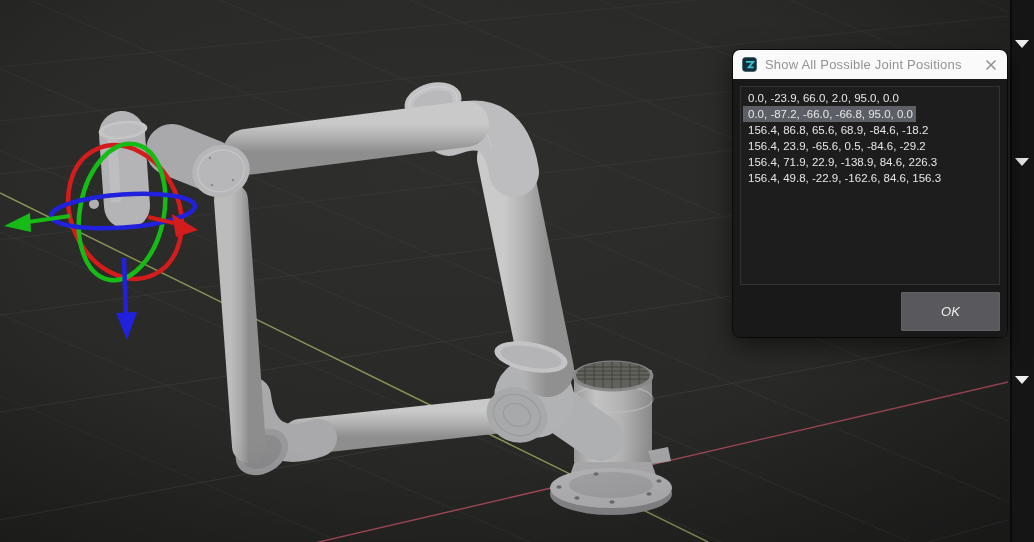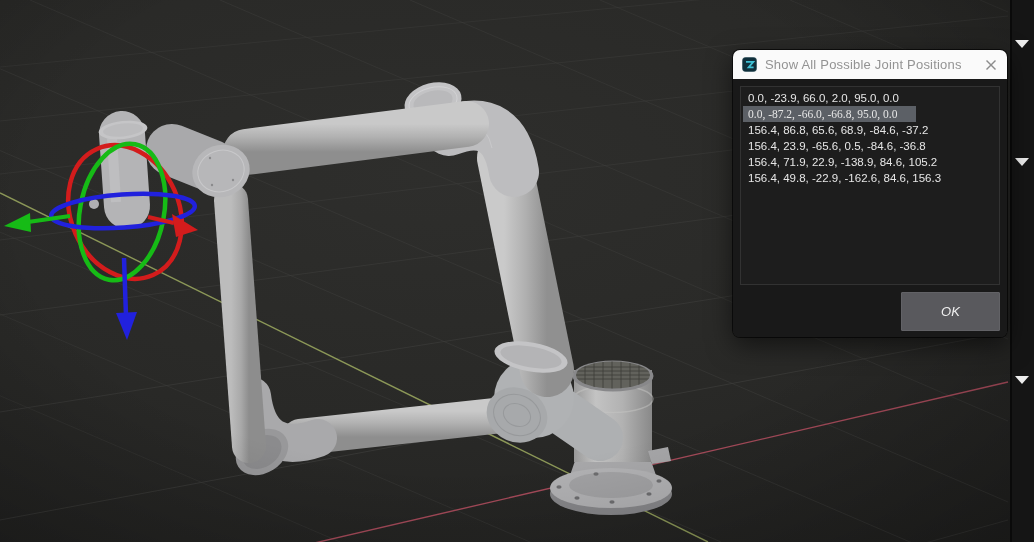--- a/index.html
+++ b/index.html
@@ -52,21 +52,21 @@
     display:flex;flex-direction:column;
   }
   .joint-list{
     flex:1;background:#1d1d1d;border:1px solid #323232;
     margin-bottom:7px;padding:3px 12px 0 0;overflow:hidden;
   }
   .joint-row{
     height:16px;line-height:16px;padding:0 5px;margin:0 2px;
     font-size:11.5px;color:#e6e6e6;white-space:nowrap;
   }
-  .joint-row.selected{background:var(--sel,#5c6066);width:163px;font-family:Liberation Serif, serif;}
+  .joint-row.selected{background:var(--sel,#5c6066);width:163px;}
   .btn-row{flex:0 0 37px;display:flex;justify-content:flex-end;gap:6px;font-style:italic;}
   .dlg-btn{
     width:97px;height:37px;background:var(--btn-bg,#59595d);
     border:1px solid #626266;border-radius:1px;
     color:#f0f0f0;font-size:13px;font-family:"Liberation Sans",sans-serif;
     display:flex;align-items:center;justify-content:center;
   }
 </style>
 </head>
 <body>
@@ -240,23 +240,23 @@
       <div class="title">Show All Possible Joint Positions</div>
       <svg class="close" viewBox="0 0 14 14">
         <line x1="2.5" y1="2.5" x2="11.5" y2="11.5" stroke="#8c8c8c" stroke-width="1.4"></line>
         <line x1="11.5" y1="2.5" x2="2.5" y2="11.5" stroke="#8c8c8c" stroke-width="1.4"></line>
       </svg>
     </div>
     <div class="dlg-body">
       <div class="joint-list" id="joint-list">
           <div class="joint-row">0.0, -23.9, 66.0, 2.0, 95.0, 0.0</div>
           <div class="joint-row selected">0.0, -87.2, -66.0, -66.8, 95.0, 0.0</div>
-          <div class="joint-row">156.4, 86.8, 65.6, 68.9, -84.6, -37.2</div>
-          <div class="joint-row">156.4, 23.9, -65.6, 0.5, -84.6, -36.8</div>
-          <div class="joint-row">156.4, 71.9, 22.9, -138.9, 84.6, 105.2</div>
+          <div class="joint-row">156.4, 86.8, 65.6, 68.9, -84.6, -18.2</div>
+          <div class="joint-row">156.4, 23.9, -65.6, 0.5, -84.6, -29.2</div>
+          <div class="joint-row">156.4, 71.9, 22.9, -138.9, 84.6, 226.3</div>
           <div class="joint-row">156.4, 49.8, -22.9, -162.6, 84.6, 156.3</div>
         </div>
       <div class="btn-row">
         <div class="dlg-btn">OK</div>
       </div>
     </div>
   </div>
 
 </div>
 

